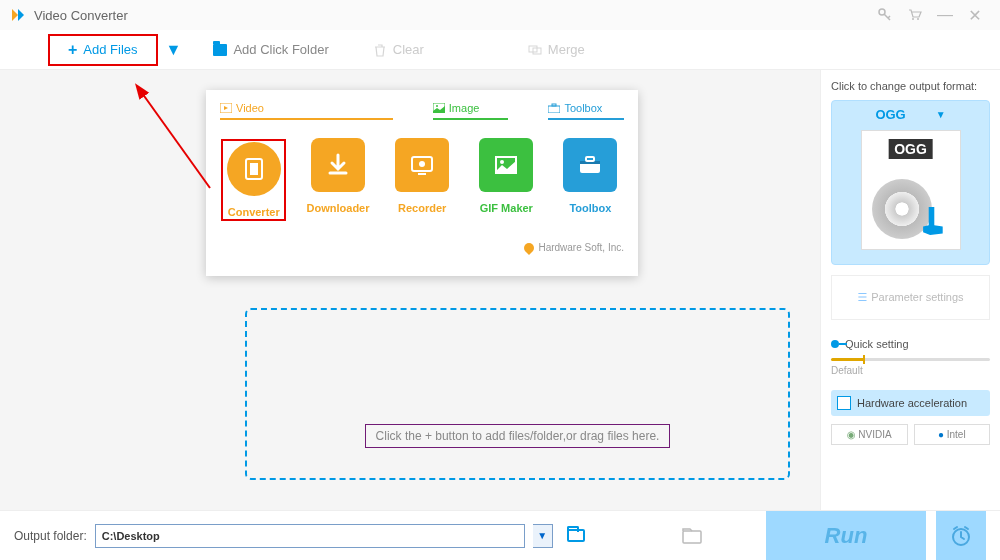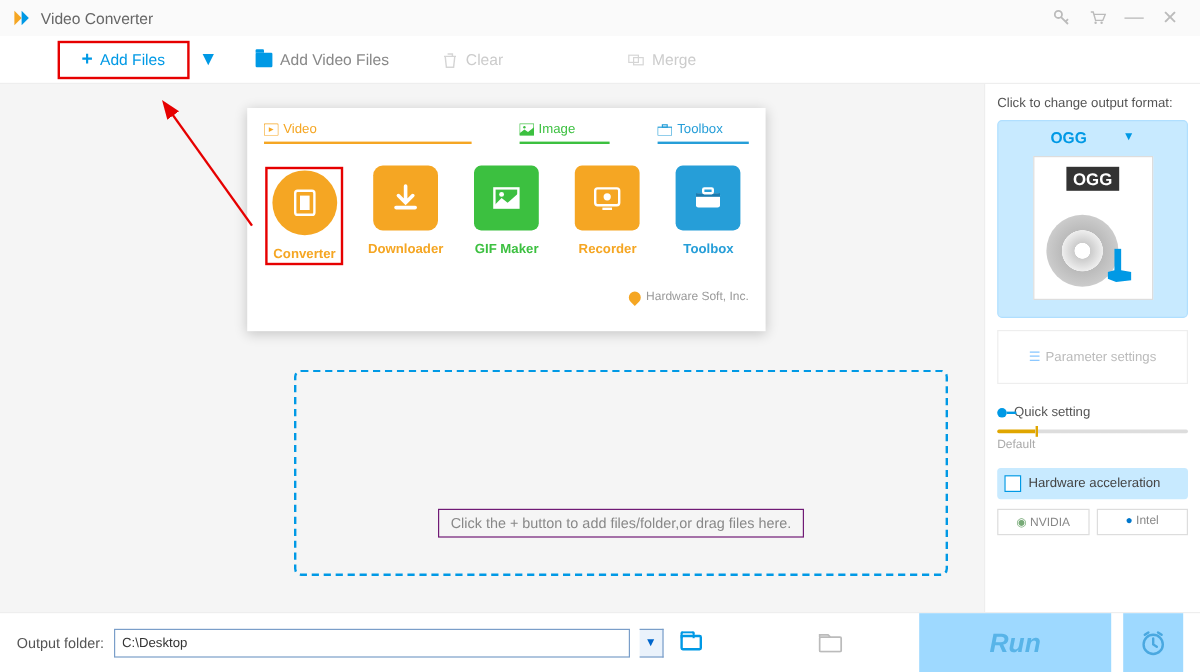--- a/index.html
+++ b/index.html
@@ -64,21 +64,21 @@
 .slider-track { margin-top: 8px; height: 3px; background: linear-gradient(90deg,#e0a600 20%,#ddd 20%,#ddd 100%); position: relative; border-radius:2px;}
 .slider-thumb{position:absolute;left:20%;top:-3px;width:2px;height:9px;background:#e0a600;}
 .def-lbl{font-size:10px;color:#aaa;margin-top:4px;}
 .hw-btn { margin-top: 14px; background:#c8eaff; padding:6px; display:flex; align-items:center; gap:6px; color:#444; cursor:pointer; border-radius:3px;}
 .chip{width:14px;height:14px;border:1px solid #0099e5;background:#fff;}
 .gpu-row { margin-top: 8px; display:flex; gap:6px;}
 .gpu-btn{flex:1;border:1px solid #ddd;padding:4px;font-size:10px;color:#888;text-align:center;cursor:pointer;}
 
 .footer { height: 50px; background: #fff; border-top: 1px solid #eee; display: flex; align-items: center; padding: 0 14px; gap: 8px; }
 .out-lbl { font-size: 12px; color: #555; }
-.out-input { flex: 0 0 430px; height: 24px; border: 1px solid #7a9ec9; font-size: 11px; padding: 0 6px; color: #333; }
+.out-input { flex: 0 0 430px; height: 24px; border: 1px solid #7a9ec9; font-size: 11px; padding: 0 6px; color: #333; font-weight: bold; }
 .out-dd { width:20px; height:24px; border:1px solid #7a9ec9; border-left:none; background:#eaf2fb; color:#0066cc; display:flex;align-items:center;justify-content:center; cursor:pointer; font-size:10px;}
 .folder-btn{width:30px;height:24px;display:flex;align-items:center;justify-content:center;cursor:pointer;}
 .fld-ico{width:18px;height:13px;border:2px solid #0099e5;border-radius:0 2px 2px 2px;position:relative;}
 .fld-ico::before{content:"";position:absolute;top:-5px;left:-2px;width:8px;height:4px;border:2px solid #0099e5;border-bottom:none;border-radius:2px 2px 0 0;}
 .run-btn { margin-left: auto; width: 160px; height: 50px; background: #9ed9ff; color: #58b4e8; font-size: 22px; font-weight: bold; font-style: italic; display:flex; align-items:center; justify-content:center; cursor:pointer;}
 .clock-btn{width:50px;height:50px;background:#9ed9ff;display:flex;align-items:center;justify-content:center;cursor:pointer;margin-left:2px;}
 </style>
 </head>
 <body>
 
@@ -108,21 +108,21 @@
 <div class="toolbar">
   <div style="width:38px"></div>
   <div class="tb-btn addfiles">
     <span class="plus">+</span>
     <span>Add Files</span>
   </div>
   <span class="dd-caret">▼</span>
   <div class="tb-sep"></div>
   <div class="tb-btn">
     <div class="folder-ico"></div>
-    <span>Add Video Files</span>
+    <span>Add Click Folder</span>
   </div>
   <div class="tb-sep"></div>
   <div class="tb-btn disabled">
     <svg class="clear-ico" viewBox="0 0 14 14">
         <path d="M3 4 H11 L10 13 H4 Z M2 4 H12 M5 2 H9 V4" fill="none" stroke="#999" stroke-width="1.2"></path>
       </svg>
     <span>Clear</span>
   </div>
   <div style="width:80px"></div>
   <div class="tb-btn disabled">
@@ -181,39 +181,39 @@
           <div class="lbl">Converter</div>
         </div>
         <div class="mod downloader">
           <div class="ico">
               <svg width="28" height="28" viewBox="0 0 28 28">
                 <path d="M14 4 V18 M8 12 L14 18 L20 12 M6 22 H22" stroke="#fff" stroke-width="3" fill="none" stroke-linecap="round"></path>
               </svg>
             </div>
           <div class="lbl">Downloader</div>
         </div>
+        <div class="mod recorder">
+          <div class="ico">
+              <svg width="28" height="28" viewBox="0 0 28 28">
+                <rect x="4" y="6" width="20" height="14" rx="2" fill="none" stroke="#fff" stroke-width="2"></rect>
+                <circle cx="14" cy="13" r="3" fill="#fff"></circle>
+                <rect x="10" y="22" width="8" height="2" fill="#fff"></rect>
+              </svg>
+            </div>
+          <div class="lbl">Recorder</div>
+        </div>
         <div class="mod gif">
           <div class="ico">
               <svg width="28" height="28" viewBox="0 0 28 28">
                 <rect x="4" y="6" width="20" height="16" fill="none" stroke="#fff" stroke-width="2"></rect>
                 <circle cx="10" cy="11" r="2" fill="#fff"></circle>
                 <path d="M4 20 L10 14 L15 18 L24 10 V22 H4Z" fill="#fff"></path>
               </svg>
             </div>
           <div class="lbl">GIF Maker</div>
-        </div>
-        <div class="mod recorder">
-          <div class="ico">
-              <svg width="28" height="28" viewBox="0 0 28 28">
-                <rect x="4" y="6" width="20" height="14" rx="2" fill="none" stroke="#fff" stroke-width="2"></rect>
-                <circle cx="14" cy="13" r="3" fill="#fff"></circle>
-                <rect x="10" y="22" width="8" height="2" fill="#fff"></rect>
-              </svg>
-            </div>
-          <div class="lbl">Recorder</div>
         </div>
         <div class="mod toolbox">
           <div class="ico">
               <svg width="28" height="28" viewBox="0 0 28 28">
                 <rect x="4" y="10" width="20" height="12" rx="2" fill="#fff"></rect>
                 <rect x="4" y="10" width="20" height="3" fill="#1a7bb0"></rect>
                 <rect x="10" y="6" width="8" height="4" rx="1" fill="none" stroke="#fff" stroke-width="2"></rect>
               </svg>
             </div>
           <div class="lbl">Toolbox</div>

